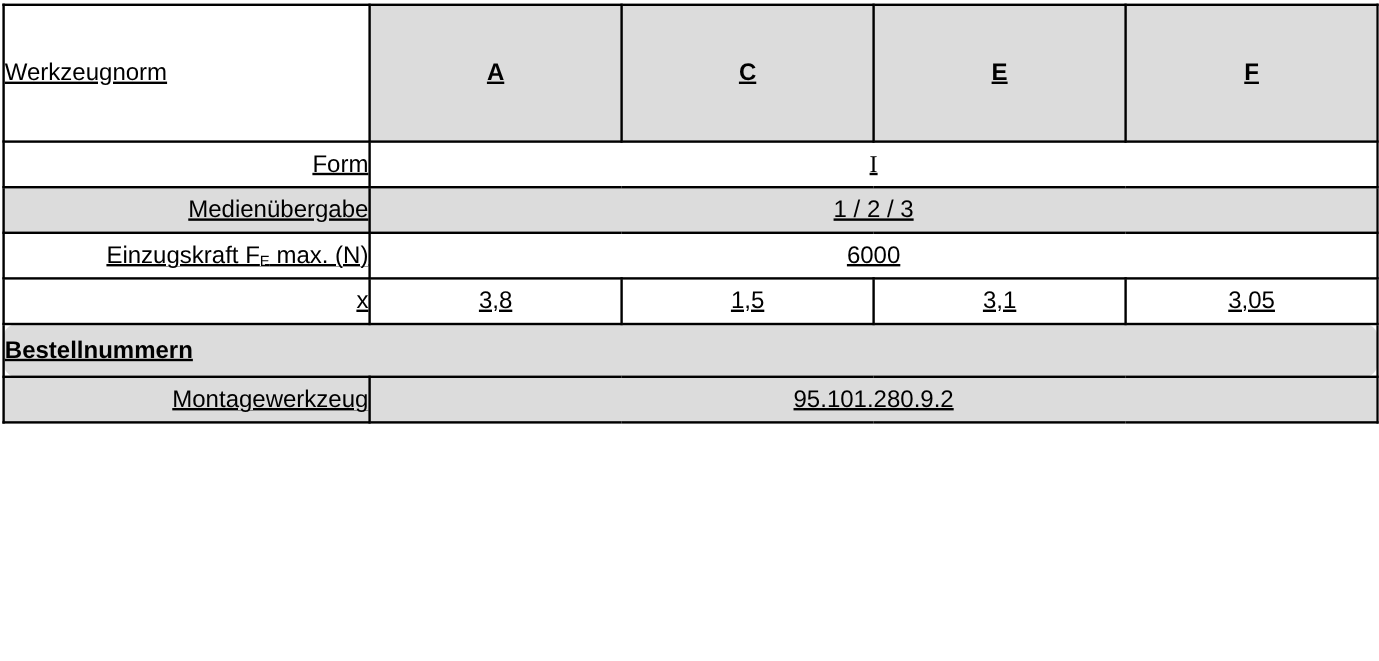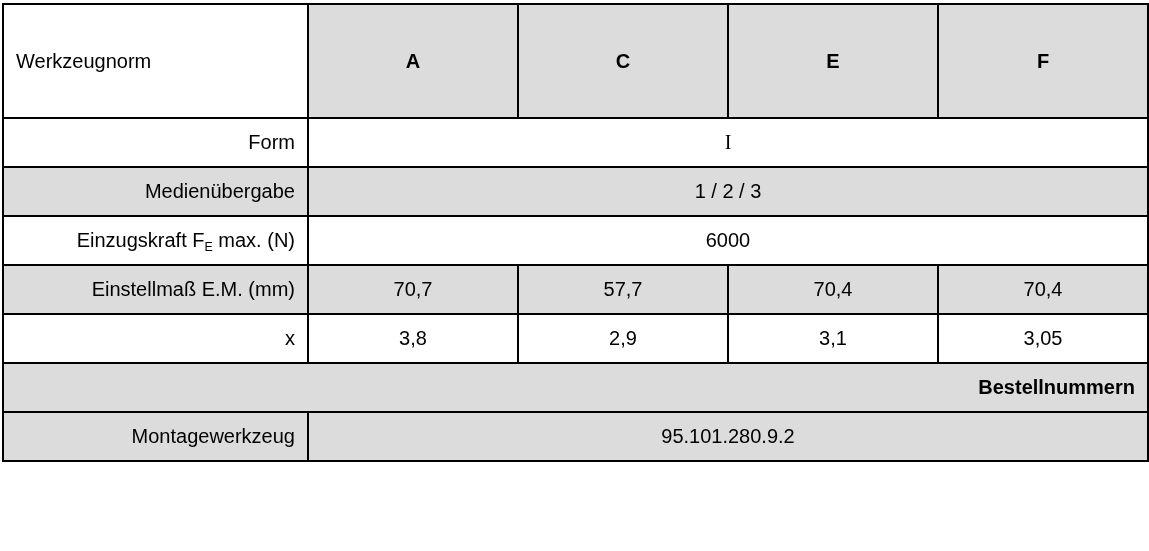--- a/index.html
+++ b/index.html
@@ -19,25 +19,26 @@
   }
   table.spec {
     border-collapse: collapse;
     table-layout: fixed;
     width: 1145px;
     margin: 3px 0 0 2px;
     background: #ffffff;
   }
   table.spec td {
     border: 2px solid #000000;
-    padding: 12px;
+    padding: 0;
     font-size: 20px;
     color: #000000;
     vertical-align: middle;
     box-sizing: border-box;
+    text-decoration: underline;
   }
   .label-cell {
     text-align: right;
     padding: 3px 0 3px 8px;
     white-space: nowrap;
   }
   .val {
     text-align: center;
     padding: 3px 4px;
     white-space: nowrap;
@@ -58,23 +59,24 @@
     text-align: left;
     padding-left: 10px;
     vertical-align: middle;
   }
   .row-hdr td { height: 114px; }
   .row-std td { height: 38px; }
   .row-section td { height: 44px; }
   .section-title {
     font-size: 21px;
     font-weight: bold;
-    text-align: right;
+    text-align: left;
     padding-left: 8px;
     background: #dcdcdc;
+    border-radius: 11px;
   }
   sub {
     font-size: 0.62em;
     vertical-align: baseline;
     position: relative;
     top: 0.32em;
   }
   .serif-i {
     font-family: "Liberation Serif", serif;
     font-size: 20px;
@@ -113,32 +115,25 @@
         <td class="val shade" colspan="4">1 / 2 / 3</td>
       </tr>
 
       <tr class="row-std">
         <td class="label-cell"><span>Einzugskraft F</span><sub>E</sub><span> max. (N)</span></td>
         <td class="val" colspan="4">6000</td>
       </tr>
 
 
 
-      <tr class="row-std">
-        <td class="label-cell shade">Einstellmaß E.M. (mm)</td>
-        <td class="val shade">70,7</td>
-        <td class="val shade">57,7</td>
-        <td class="val shade">70,4</td>
-        <td class="val shade">70,4</td>
-      </tr>
 
       <tr class="row-std">
         <td class="label-cell">x</td>
         <td class="val">3,8</td>
-        <td class="val">2,9</td>
+        <td class="val">1,5</td>
         <td class="val">3,1</td>
         <td class="val">3,05</td>
       </tr>
 
 
       <tr class="row-section">
         <td class="section-title" colspan="5">Bestellnummern</td>
       </tr>
 
 

